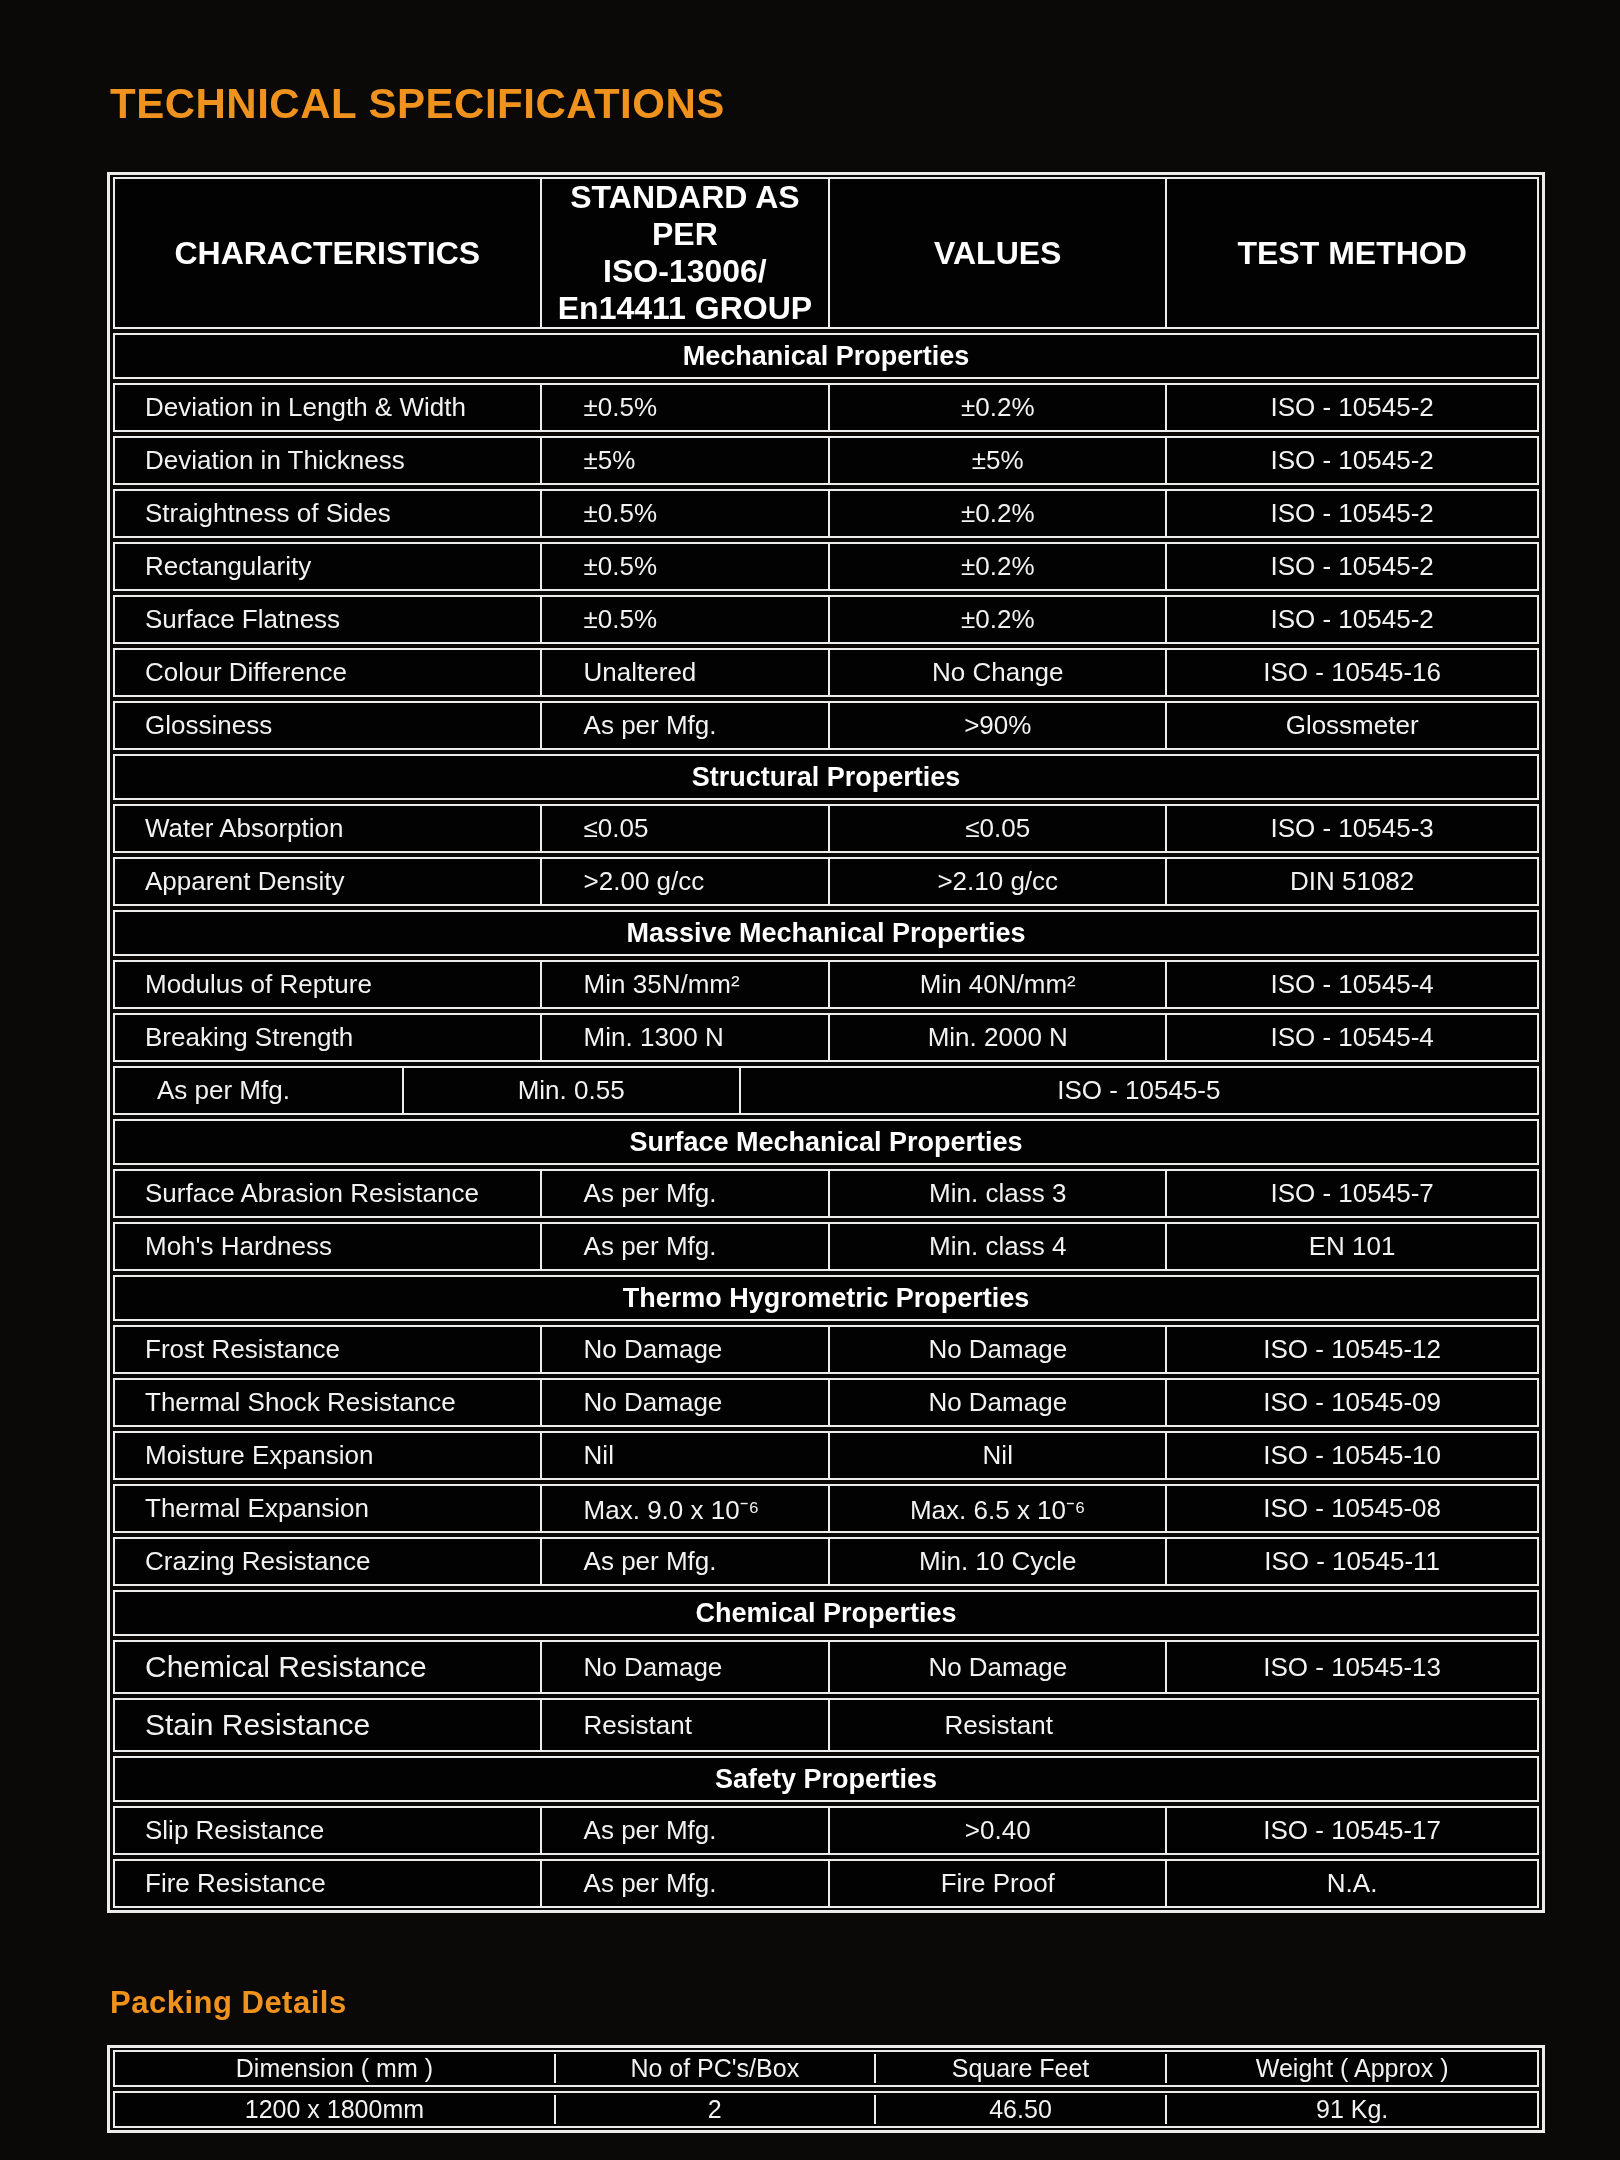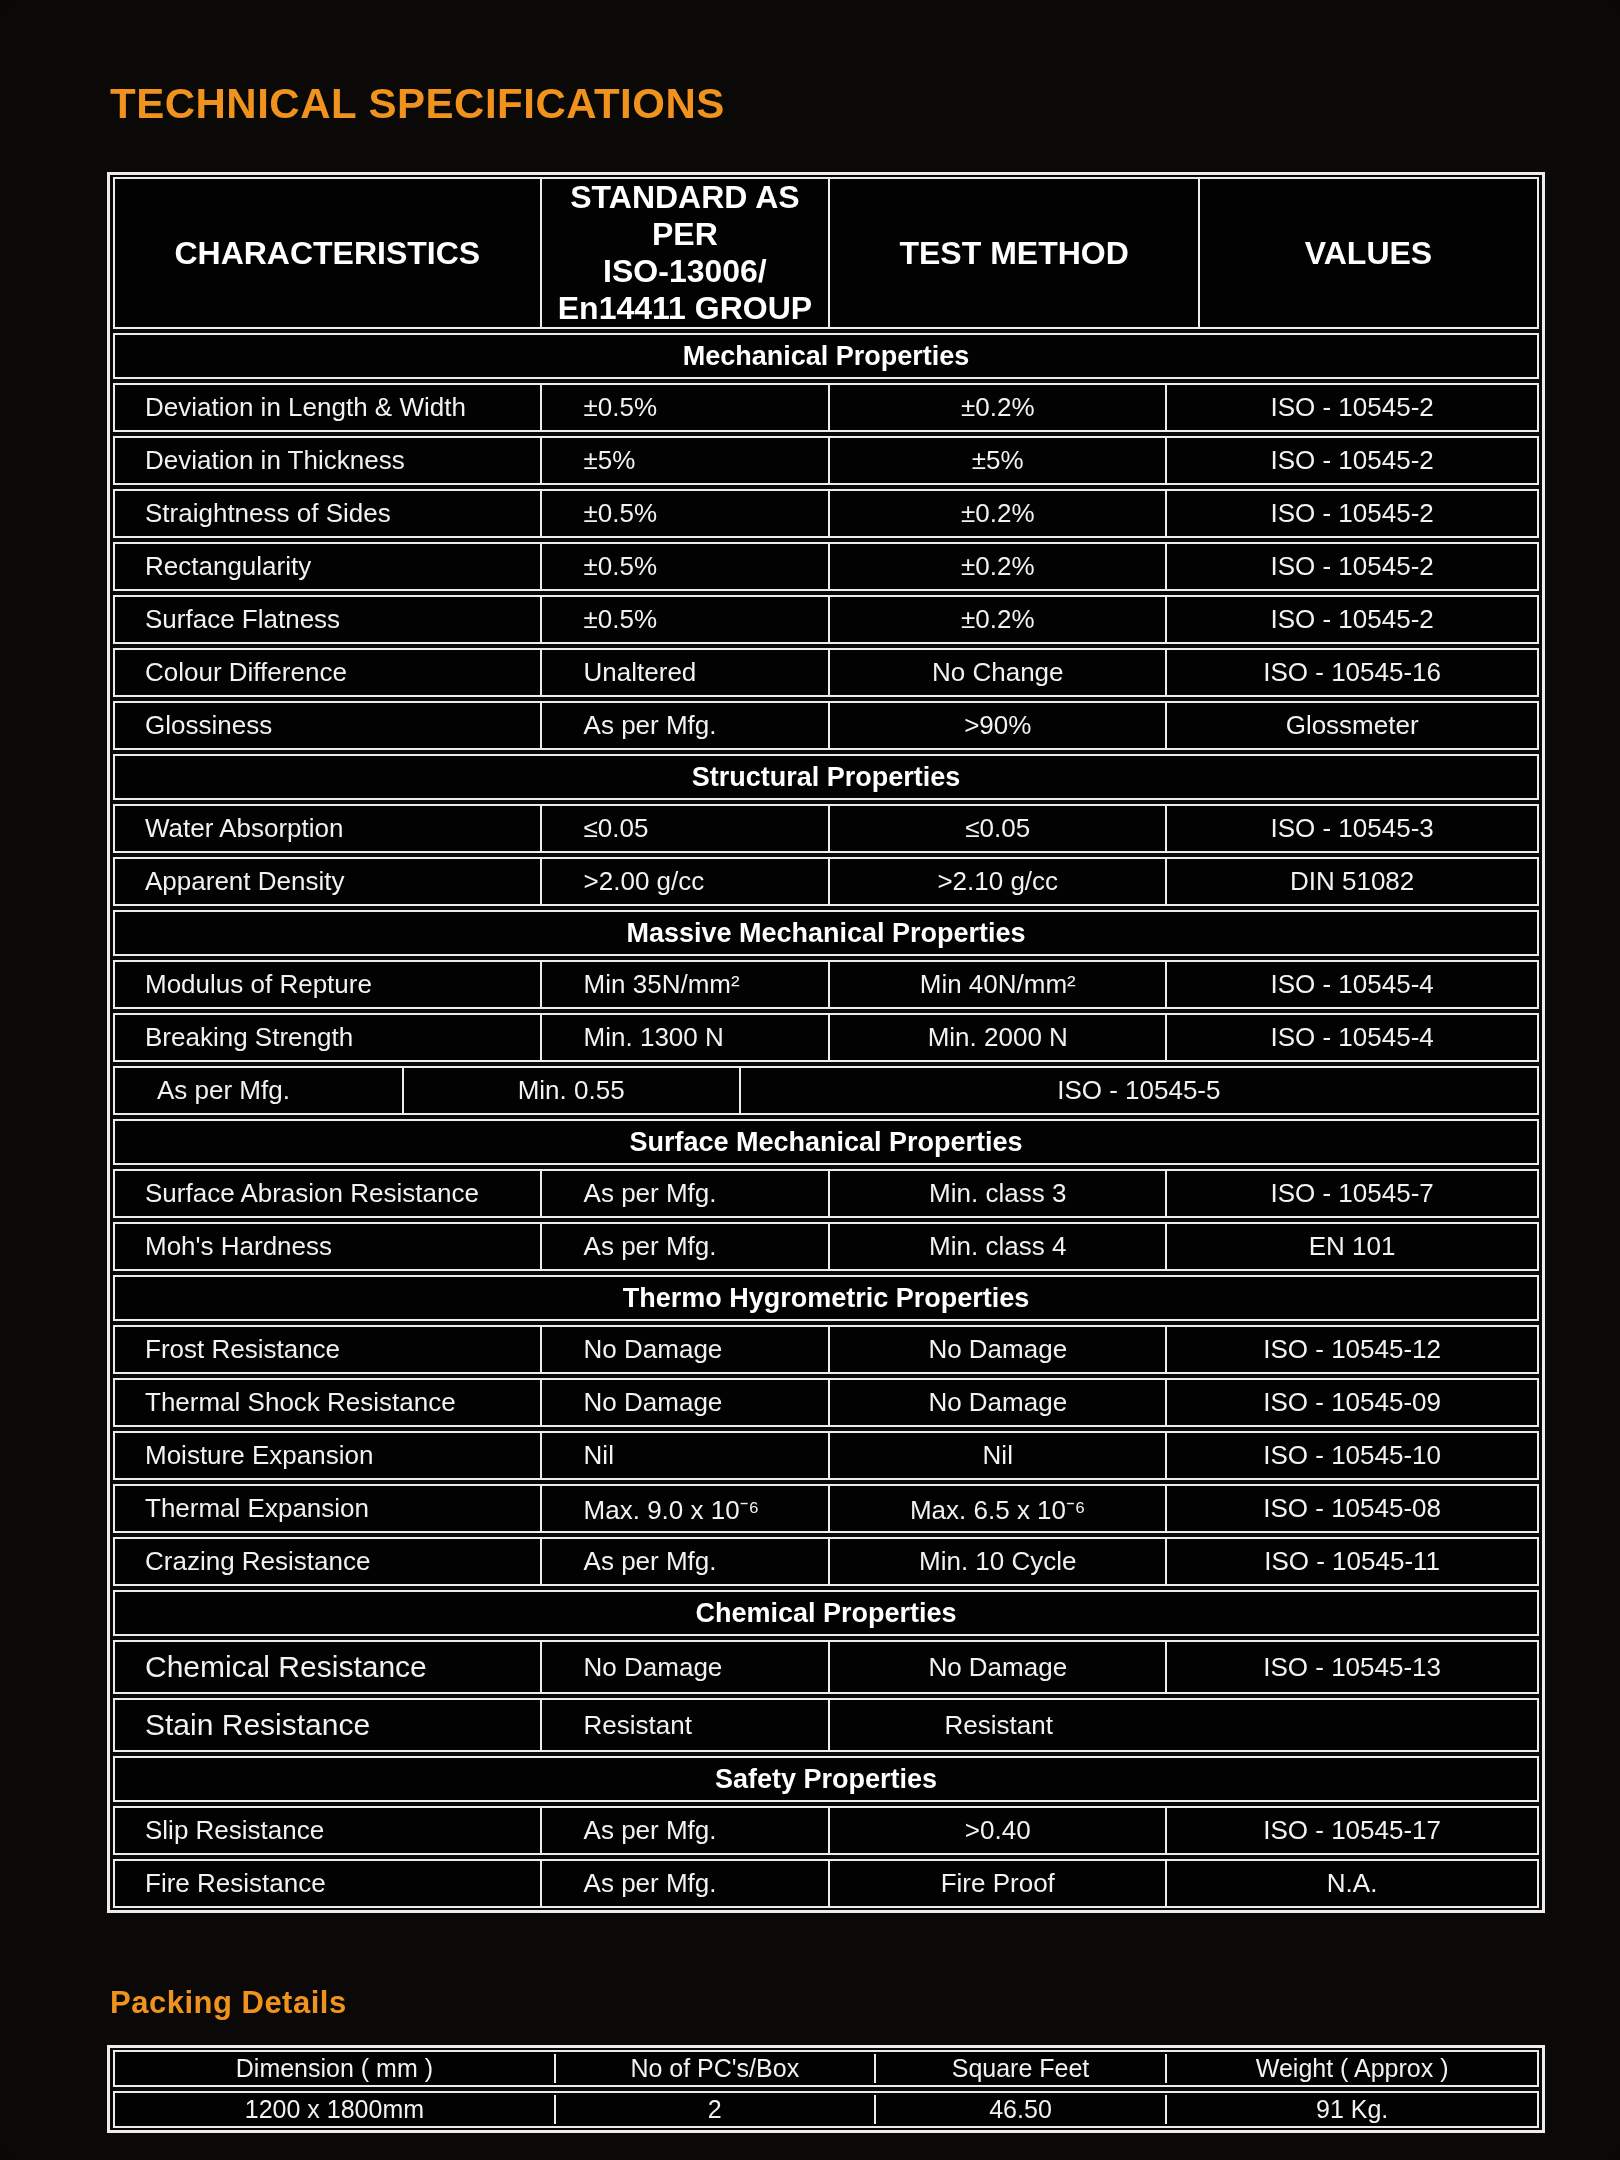--- a/index.html
+++ b/index.html
@@ -135,22 +135,22 @@
   <div class="content">
 
     <h1 class="doc-title">TECHNICAL SPECIFICATIONS</h1>
 
     <div class="spec-table">
       <div class="row header-row">
         <div class="cell c0">CHARACTERISTICS</div>
         <div class="cell c1">STANDARD AS PER
 ISO-13006/
 En14411 GROUP</div>
+        <div class="cell c2">VALUES</div>
         <div class="cell c3">TEST METHOD</div>
-        <div class="cell c2">VALUES</div>
       </div>
 
       <div id="spec-body" style="display:contents"><div class="section-row">Mechanical Properties</div><div class="row">
             <div class="cell c0">Deviation in Length &amp; Width</div>
             <div class="cell c1">±0.5%</div>
             <div class="cell c2">±0.2%</div>
             <div class="cell c3">ISO - 10545-2</div>
           </div><div class="row">
             <div class="cell c0">Deviation in Thickness</div>
             <div class="cell c1">±5%</div>

